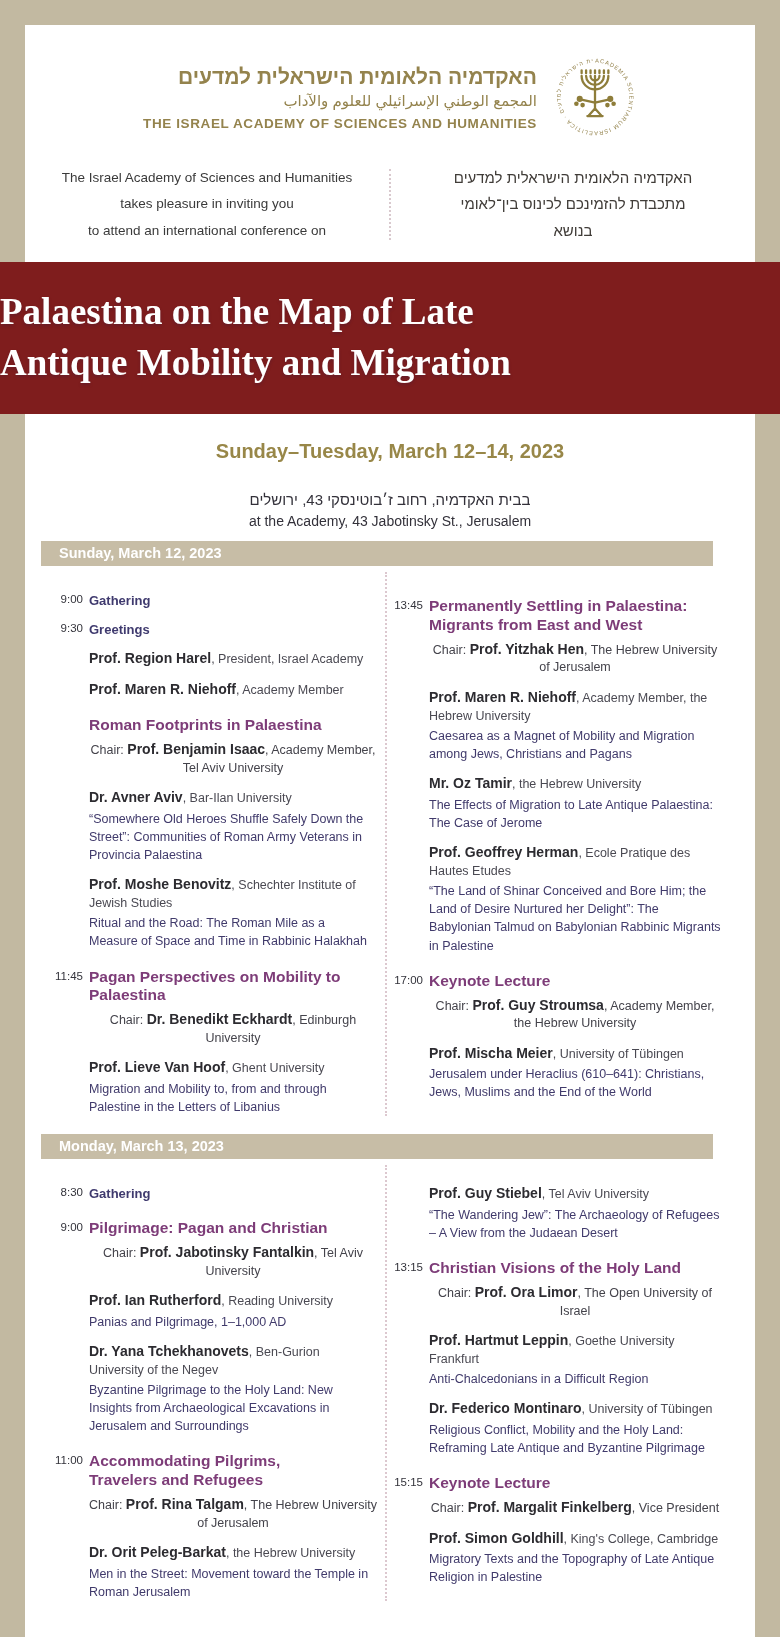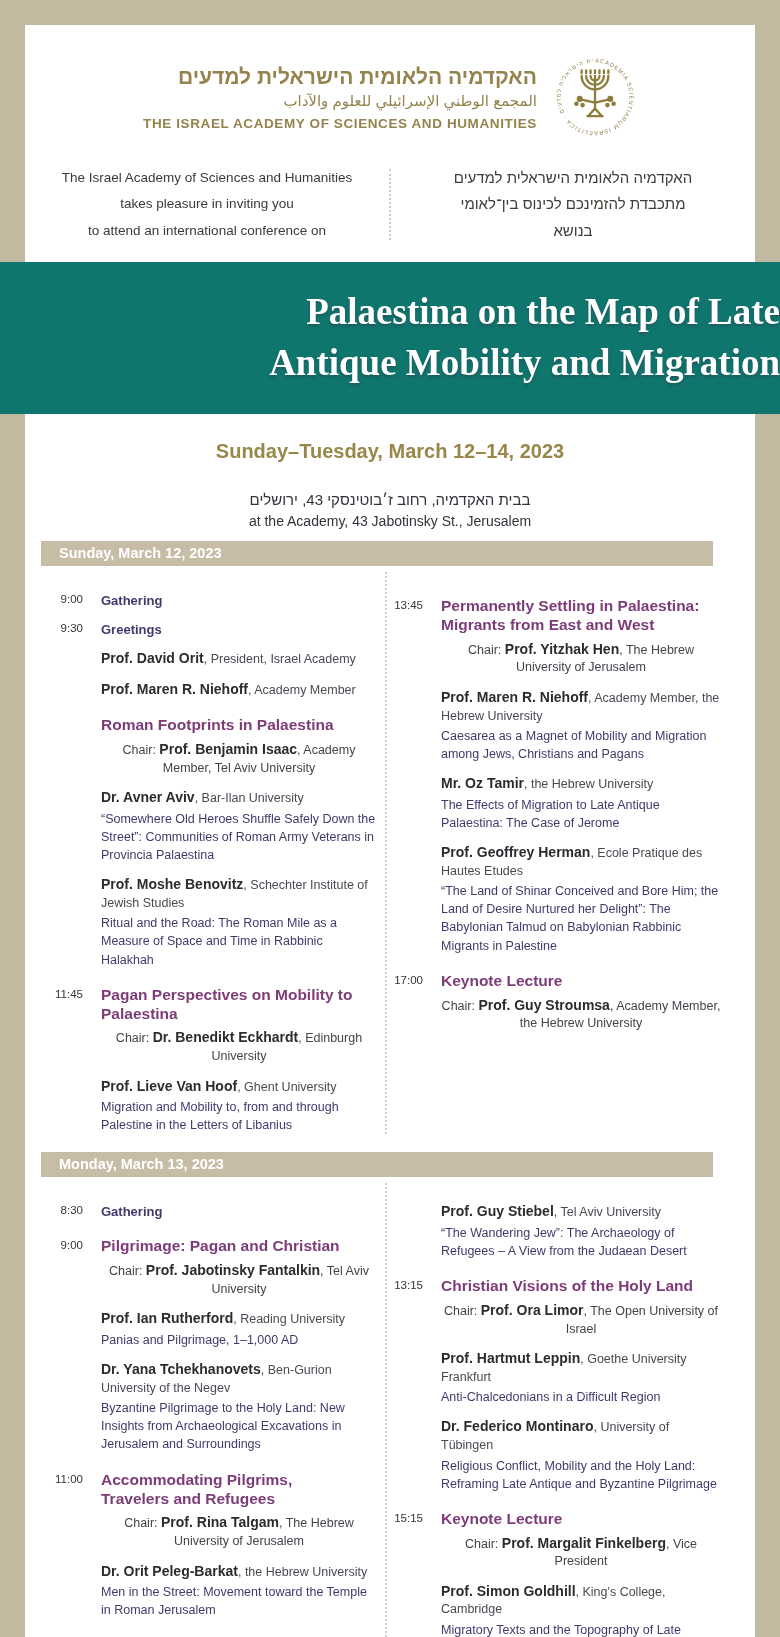--- a/index.html
+++ b/index.html
@@ -31,23 +31,23 @@
     display:flex; justify-content:center; align-items:stretch;
     margin-top:16px;
   }
   .invite-col{ width:340px; text-align:center; }
   .invite-en{ font-size:13.5px; color:#3a3a3a; line-height:1.95;}
   .invite-he{ font-size:15px; color:#403c38; line-height:1.75; direction:rtl;}
   .invite-divider{ border-left:2px dotted #d9c9ce; margin:4px 12px;}
   
   .banner{
     margin:18px -25px 0 -25px;
-    background:#0f766e;
+    background:#7f1d1d;
     color:#fff;
-    text-align:right;
+    text-align:left;
     padding:24px 0 26px 0;
   }
   .banner h1{
     margin:0;
     font-family:"Liberation Serif","DejaVu Serif",serif;
     font-weight:600;
     font-size:37px;
     line-height:1.38;
     text-shadow:0 2px 3px rgba(60,30,60,.35);
   }
@@ -60,21 +60,21 @@
   
   .day{ margin-top:2px; }
   .day-bar{
     background:#c7bda6; color:#fff; font-weight:bold; font-size:14.5px;
     margin:0 42px 0 16px; padding:4px 0 5px 18px;
   }
   .day-cols{ display:flex; align-items:stretch; padding:6px 34px 16px 24px;}
   .col{ width:50%; box-sizing:border-box; padding-top:8px;}
   .col.left{ padding-right:8px;}
   .col.right{ border-left:2px dotted #dcc8cf; padding-left:2px;}
-  .row{ display:flex; gap:18px; margin-top:11px;}
+  .row{ display:flex; gap:6px; margin-top:11px;}
   .row.session{ margin-top:17px;}
   .time{
     flex:0 0 34px; text-align:right; font-size:11.5px; color:#33333b;
     padding-top:2px; white-space:nowrap;
   }
   .body{ flex:1; min-width:0;}
   .event-title{ color:#3f3a6e; font-weight:bold; font-size:13px;}
   .session-title{
     margin:0; color:#7d3c78; font-weight:bold; font-size:15.5px; line-height:1.22;
   }
@@ -160,21 +160,21 @@
               <span class="time">9:00</span>
               <div class="body"><span class="event-title">Gathering</span></div>
             </div>
             <div class="row event">
               <span class="time">9:30</span>
               <div class="body"><span class="event-title">Greetings</span></div>
             </div>
             <div class="row talk">
               <span class="time"></span>
               <div class="body">
-                <div class="speaker-line"><b>Prof. David Orit</b><span>, President, Israel Academy</span></div>
+                <div class="speaker-line"><b>Prof. Region Harel</b><span>, President, Israel Academy</span></div>
               </div>
             </div>
             <div class="row talk">
               <span class="time"></span>
               <div class="body">
                 <div class="speaker-line"><b>Prof. Maren R. Niehoff</b><span>, Academy Member</span></div>
               </div>
             </div>
             <div class="row session">
               <span class="time"></span>
@@ -243,20 +243,24 @@
             </div>
             <div class="row session">
               <span class="time">17:00</span>
               <div class="body">
                 <h3 class="session-title">Keynote Lecture</h3>
                 <div class="chair"><span>Chair: </span><b>Prof. Guy Stroumsa</b><span>, Academy Member, the Hebrew University</span></div>
               </div>
             </div>
             <div class="row talk">
               <span class="time"></span>
+              <div class="body">
+                <div class="speaker-line"><b>Prof. Mischa Meier</b><span>, University of Tübingen</span></div>
+                <div class="talk-title">Jerusalem under Heraclius (610–641): Christians, Jews, Muslims and the End of the World</div>
+              </div>
             </div>
           </div>
         </div>
       </section>
       <section class="day">
         <div class="day-bar">Monday, March 13, 2023</div>
         <div class="day-cols">
           <div class="col left">
             <div class="row event">
               <span class="time">8:30</span>

